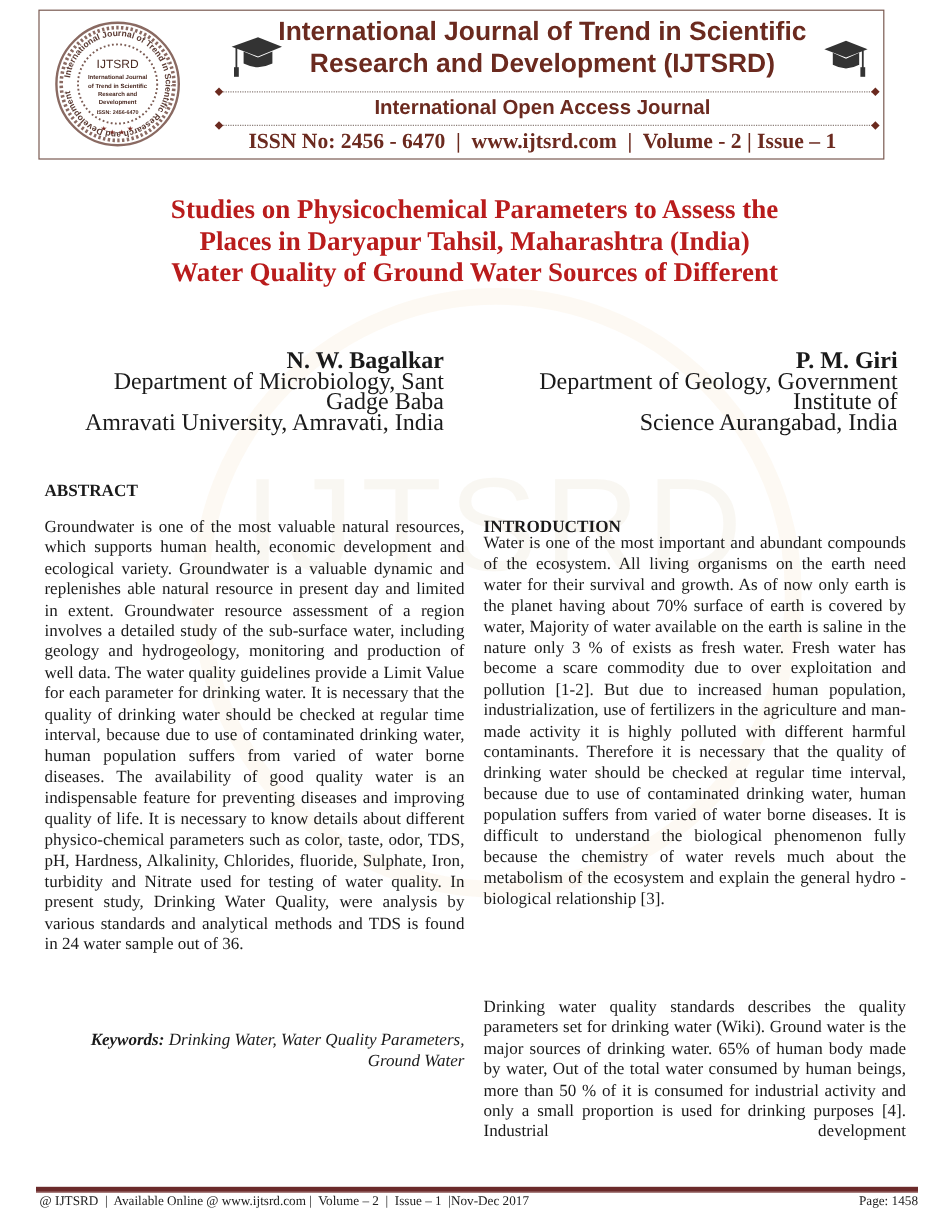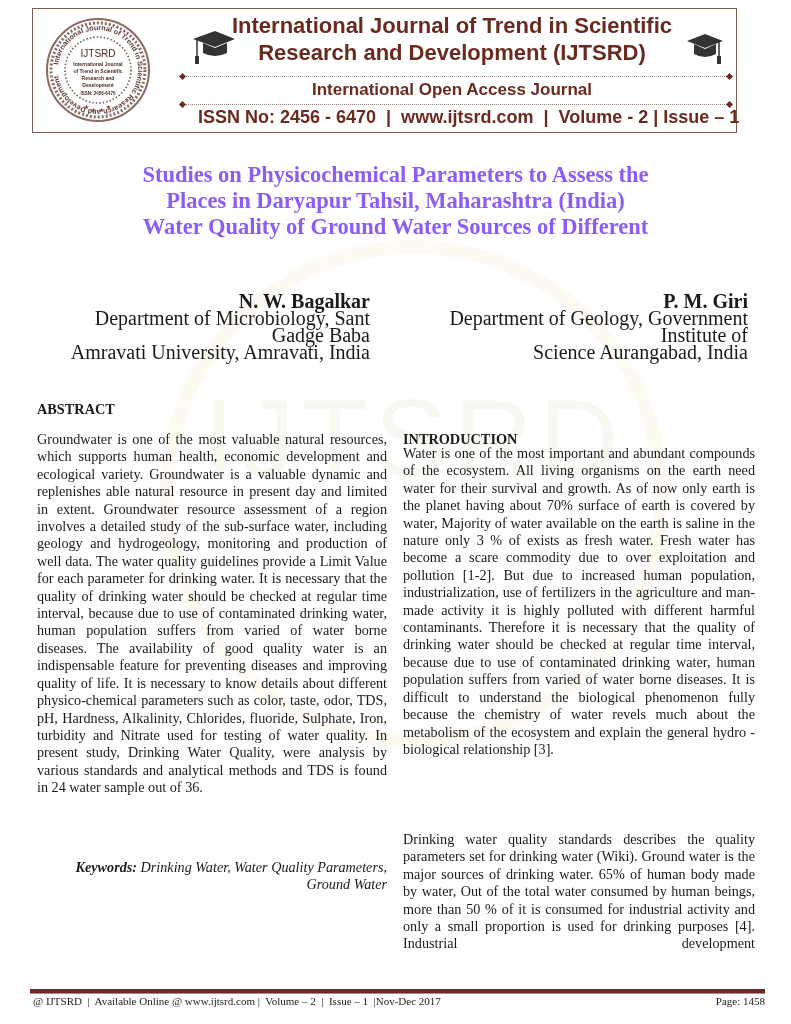--- a/index.html
+++ b/index.html
@@ -45,21 +45,21 @@
       background: #6b2a1f; transform: rotate(45deg);
     }
     .dotline::before { left: -3px; }
     .dotline::after { right: -3px; }
     .dl1 { top: 67px; }
     .dl2 { top: 95px; }
 
     
     .paper-title {
       position: absolute; left: 60px; right: 60px; top: 162px; text-align: center;
-      font-weight: 700; font-size: 22.5px; line-height: 26px; color: #8b5cf6;
+      font-weight: 700; font-size: 22.5px; line-height: 26px; color: #b91c1c;
     }
     .paper-title div { white-space: nowrap; }
 
     
     .author {
       position: absolute; top: 293px; text-align: right; font-size: 20px; line-height: 17px;
     }
     .author .name { font-weight: 700; }
     .author-1 { left: 40px; width: 330px; }
     .author-2 { left: 398px; width: 350px; }
@@ -134,21 +134,21 @@
     <path d="M9 13 L9 23 Q20 29 31 23 L31 13 L20 18 Z" fill="#333"></path>
     <line x1="34" y1="11" x2="34" y2="26" stroke="#333" stroke-width="1.5"></line>
     <rect x="32" y="25" width="4" height="8" fill="#333"></rect>
   </svg>
 
   <div class="h-title h-line1">International Journal of Trend in Scientific</div>
   <div class="h-title h-line2">Research and Development  (IJTSRD)</div>
   <div class="dotline dl1"></div>
   <div class="h-title h-line3">International Open Access Journal</div>
   <div class="dotline dl2"></div>
-  <div class="h-title h-line4" style="white-space:pre;">ISSN No: 2456 - 6470  |  www.ijtsrd.com  |  Volume - 2 | Issue – 1</div>
+  <div class="h-title h-line4" style="white-space:pre;font-family:Liberation Serif, serif;">ISSN No: 2456 - 6470  |  www.ijtsrd.com  |  Volume - 2 | Issue – 1</div>
 </div>
 
 <div class="paper-title">
   <div>Studies on Physicochemical Parameters to Assess the</div>
   <div>Places in Daryapur Tahsil, Maharashtra (India)</div>
   <div>Water Quality of Ground Water Sources of Different</div>
 </div>
 
 <div class="author author-1">
   <div class="name">N. W. Bagalkar</div>

